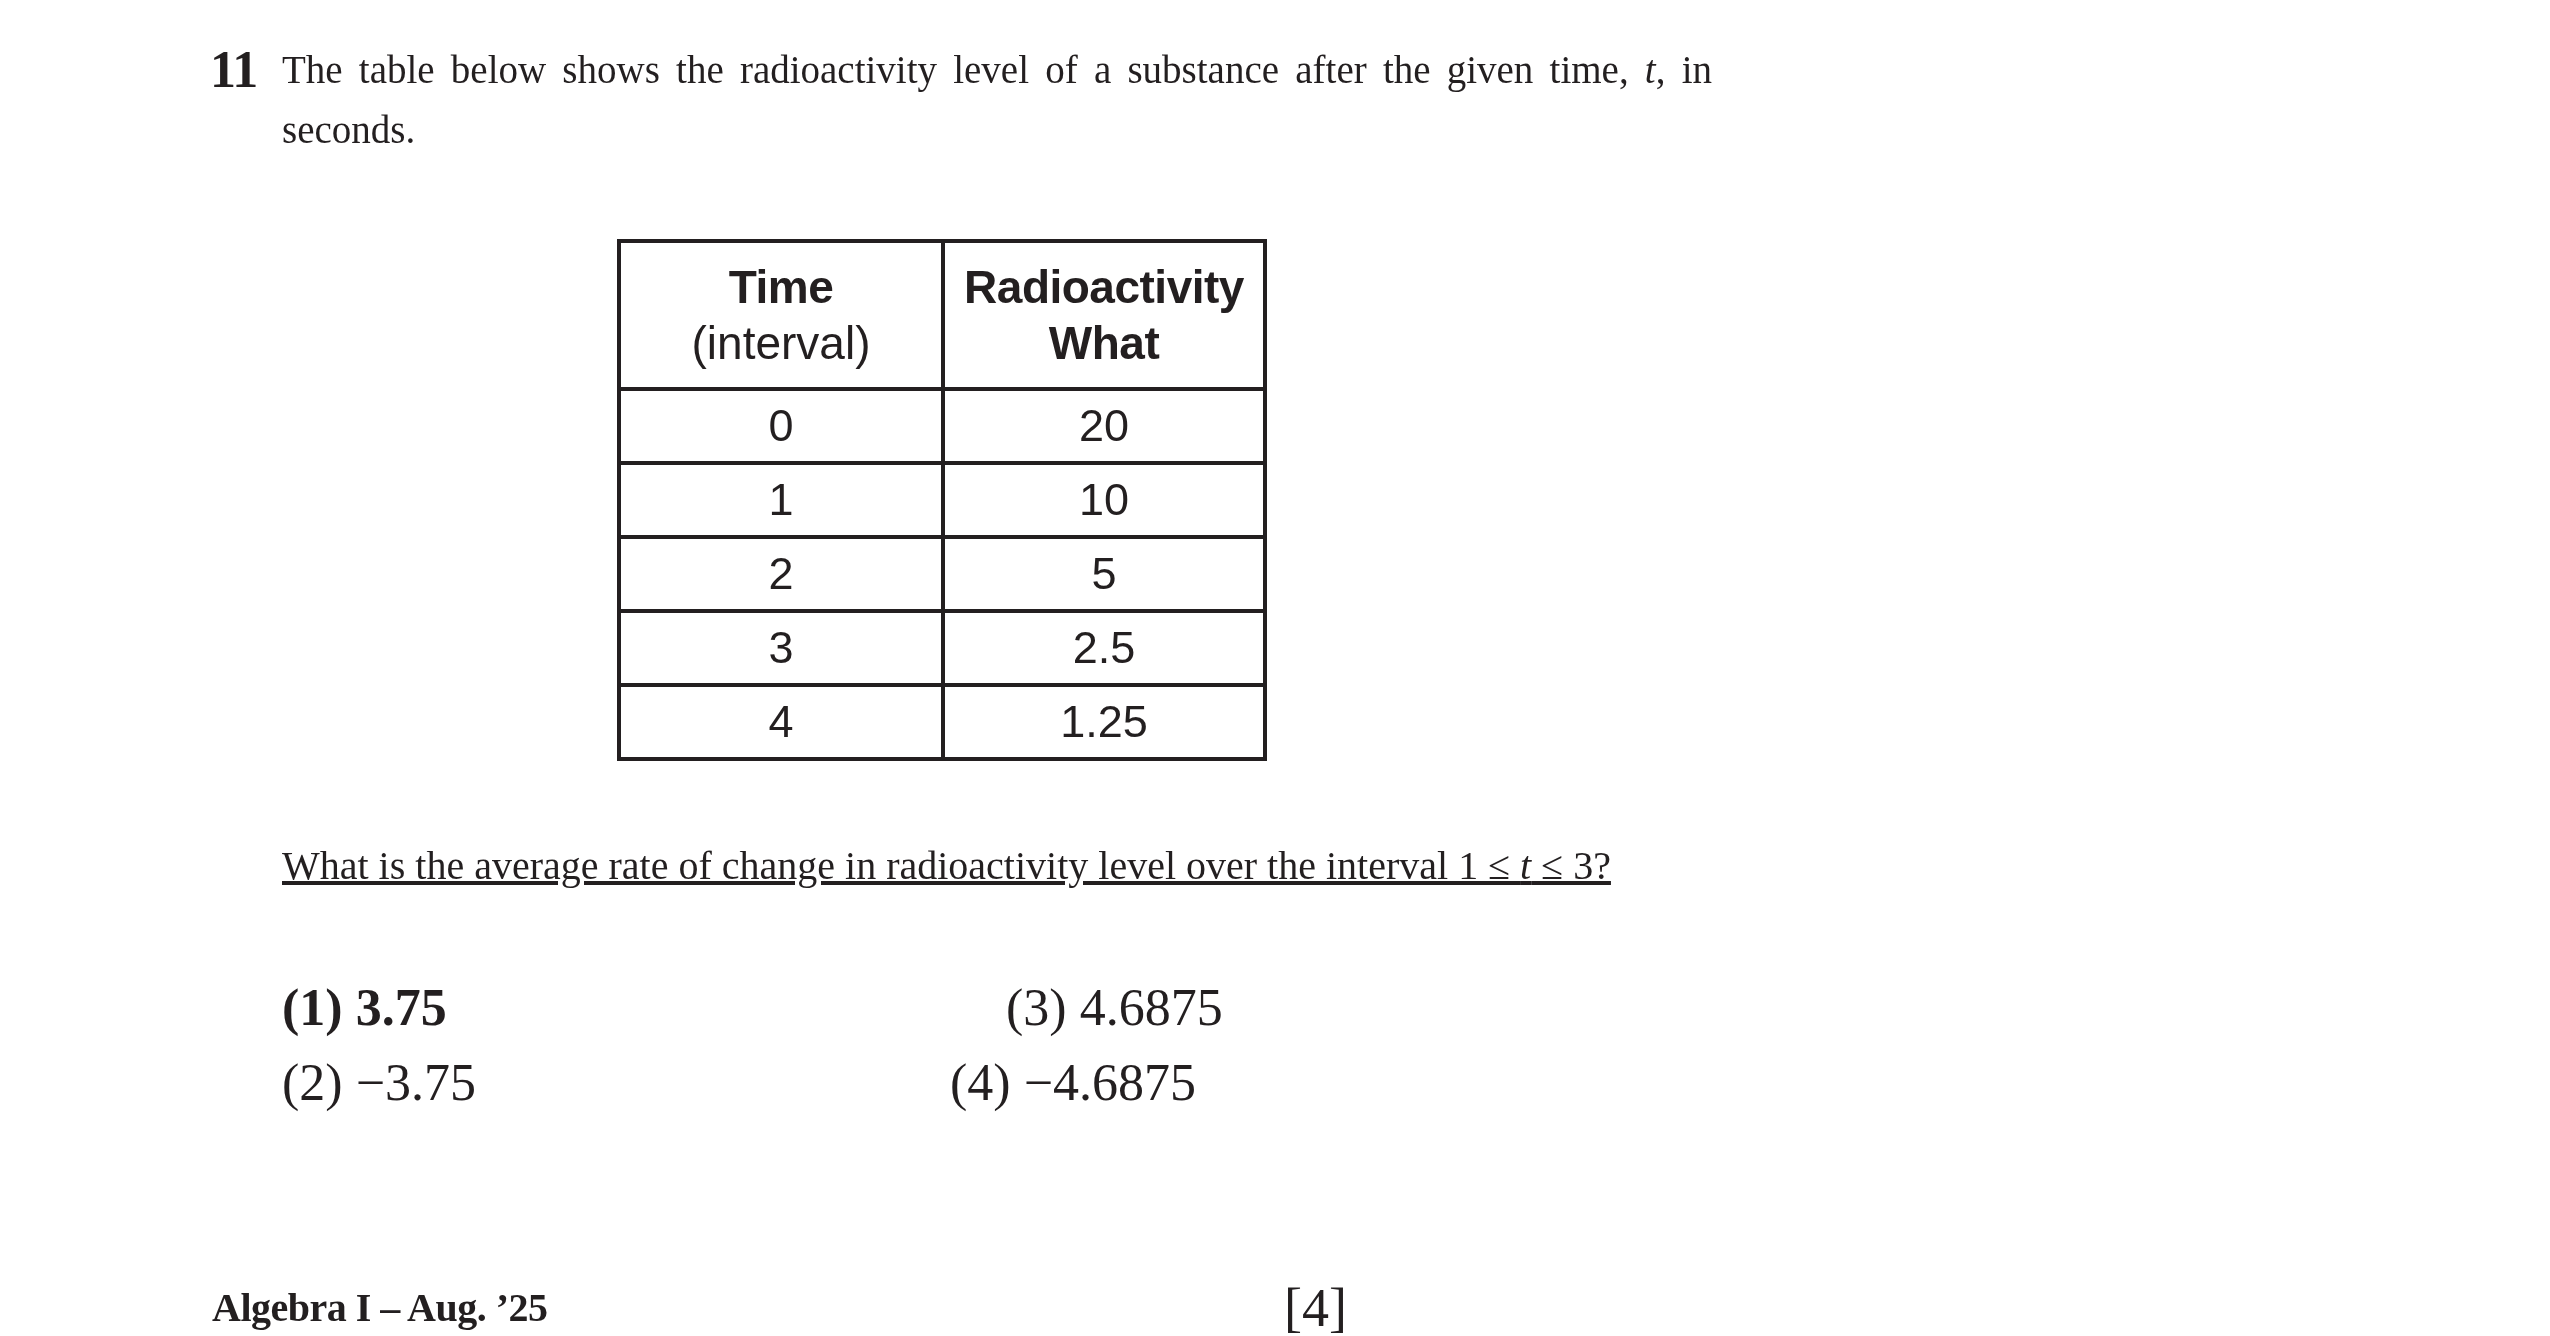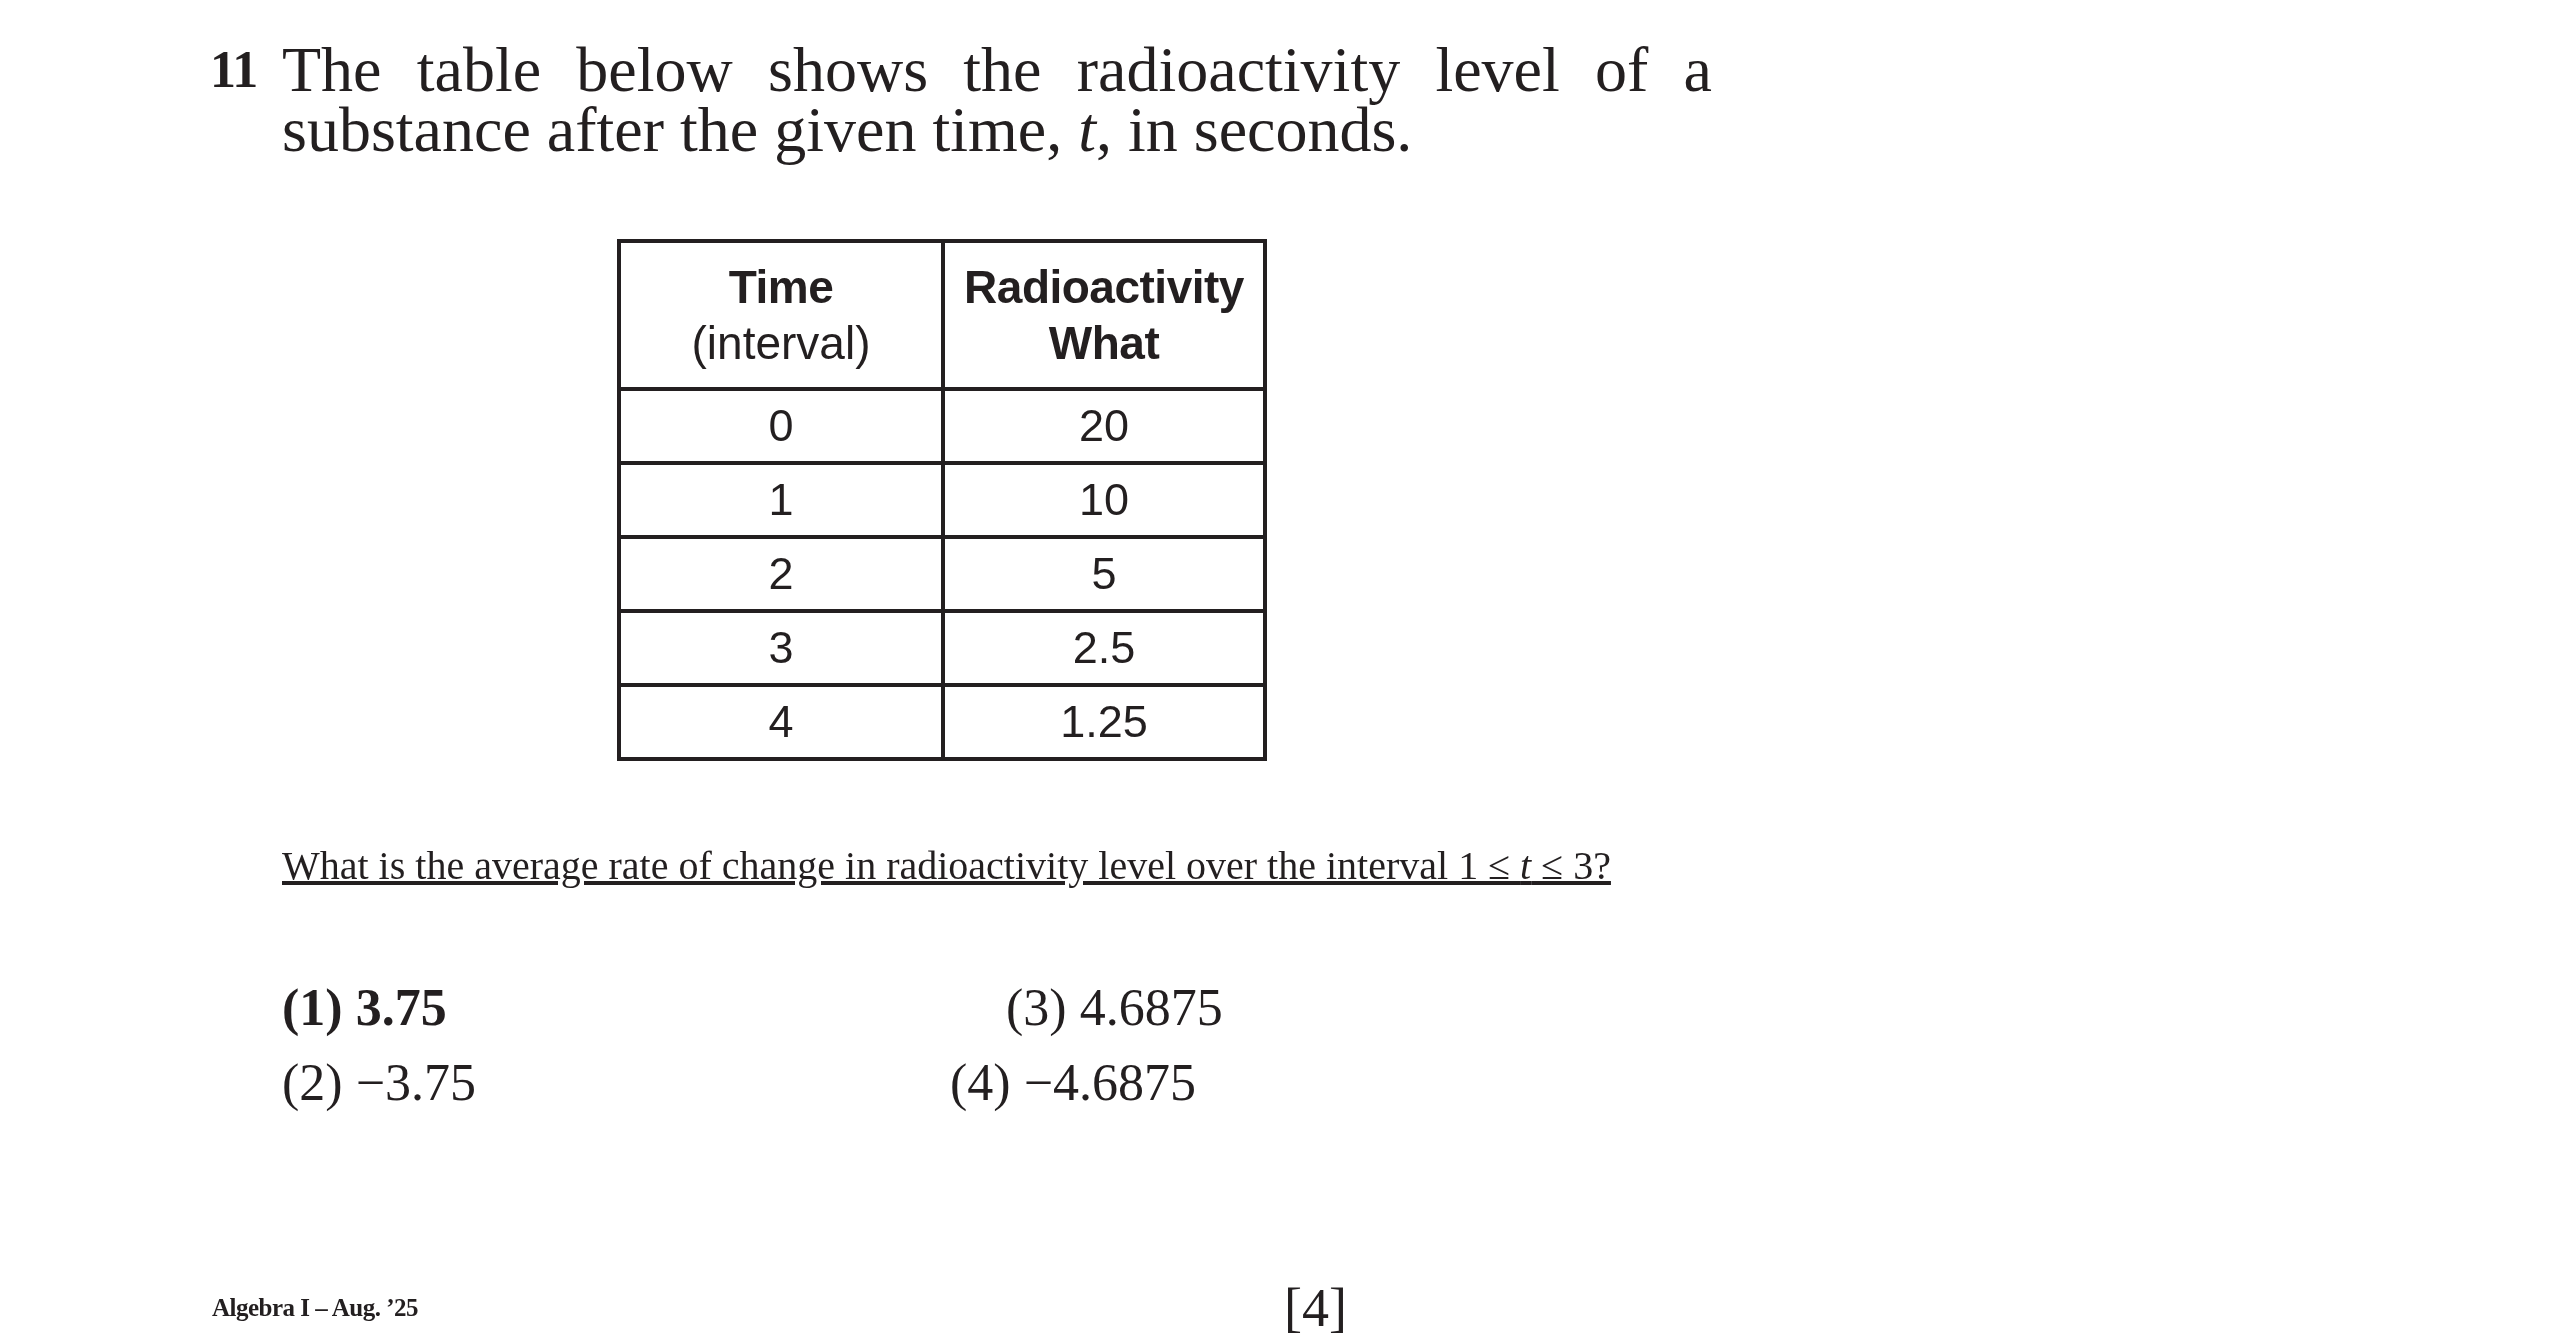--- a/index.html
+++ b/index.html
@@ -2,39 +2,39 @@
 <html><head>
 <meta charset="utf-8">
 <style>
   html, body { margin:0; padding:0; background:#ffffff; }
   body { width:2550px; height:1336px; position:relative; overflow:hidden; color:#231f20; }
   .serif { font-family: "Liberation Serif", "DejaVu Serif", serif; margin-left: 16px; }
   .sans { font-family: "Liberation Sans", "DejaVu Sans", sans-serif; }
   .abs { position:absolute; }
 
   .qnum { left:194px; top:40px; font-size:52px; font-weight:bold; line-height:60px; letter-spacing:-1px; }
-  .stem { left:266px; top:40px; width:1430px; font-size:64px; line-height:60px; text-align:justify; text-align-last:left; }
+  .stem { left:266px; top:40px; width:1430px; font-size:39px; line-height:60px; text-align:justify; text-align-last:left; }
   .stem i { font-style:italic; }
 
   .tbl { left:617px; top:239px; border-collapse:collapse; }
   .tbl td { border:4.5px solid #231f20; text-align:center; padding:0; color:#231f20; }
   .tbl .c1 { width:320px; }
   .tbl .c2 { width:318px; }
   .tbl .hrow td { height:144px; font-size:46px; line-height:56px; }
   .tbl .drow td { height:70px; font-size:45px; }
   .hbold { font-weight:bold; letter-spacing:-0.5px; }
 
   .q2 { left:266px; top:836px; width:1430px; font-size:40px; line-height:60px; text-align:justify; text-align-last:left;text-decoration:underline; }
   .choice { font-size:52px; line-height:60px; white-space:nowrap; }
   .c-1 { left:266px; top:978px;font-weight:bold; }
   .c-2 { left:266px; top:1053px; }
   .c-3 { left:990px; top:978px; }
   .c-4 { left:934px; top:1053px; }
 
-  .footer-left { left:196px; top:1288px; font-size:25px; font-weight:bold; line-height:40px; letter-spacing:-0.5px; }
+  .footer-left { left:196px; top:1288px; font-size:40px; font-weight:bold; line-height:40px; letter-spacing:-0.5px; }
   .page-num { left:1268px; top:1280px; font-size:54px; line-height:56px; }
 </style>
 </head>
 <body>
 
 <div class="abs serif qnum">11</div>
 <div class="abs serif stem"><span>The table below shows the radioactivity level of a substance after the given time, </span><i>t</i><span>, in seconds.</span></div>
 
 <table class="abs sans tbl">
   <tbody>

